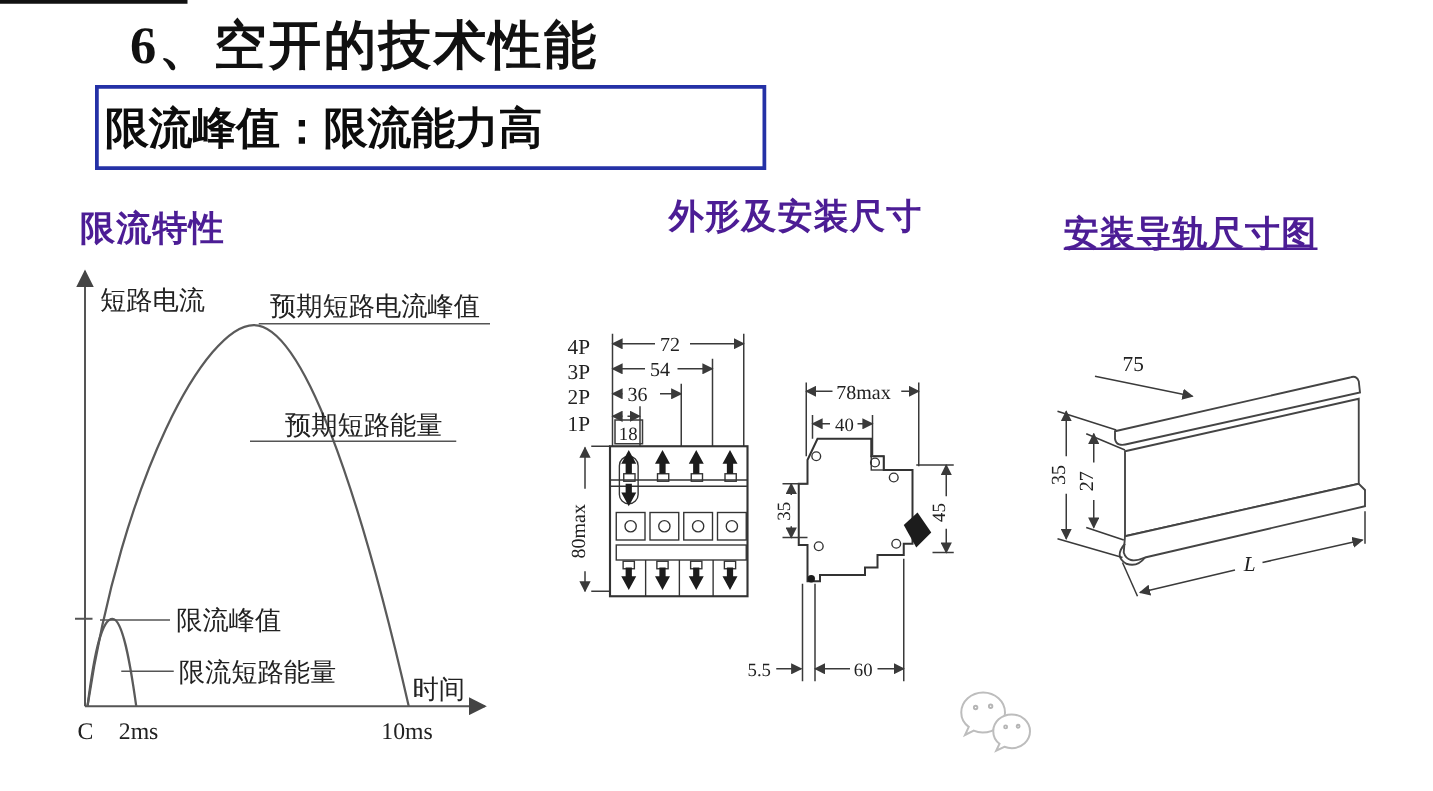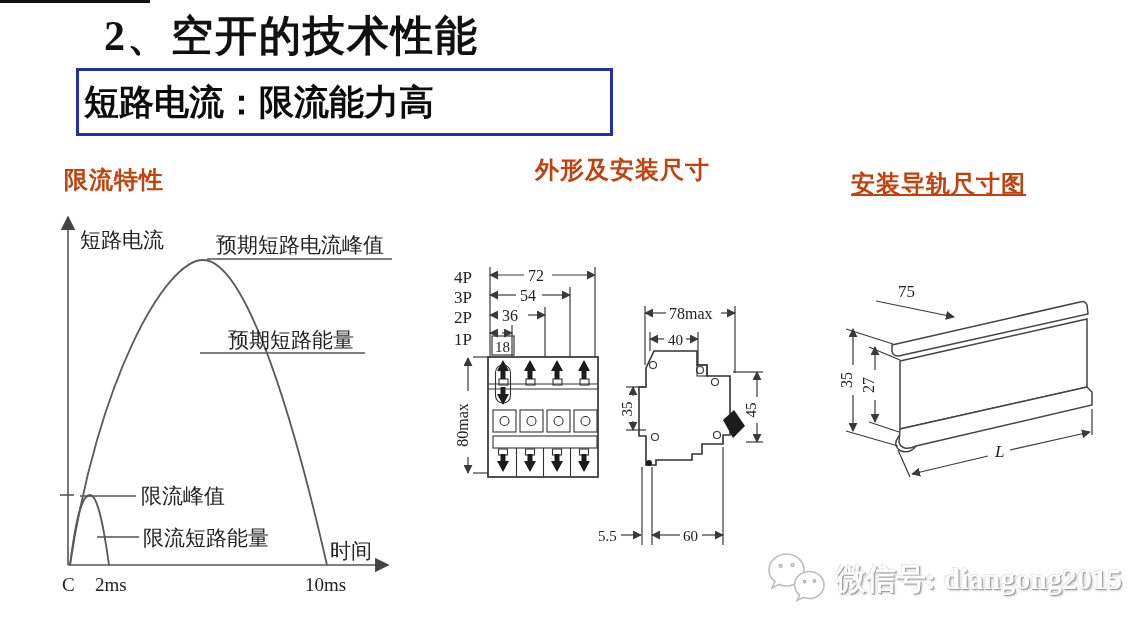--- a/index.html
+++ b/index.html
@@ -12,21 +12,21 @@
     position:absolute;left:104px;top:8px;font-size:42px;font-weight:700;
     color:#111;letter-spacing:2px;white-space:nowrap;
   }
   .highlight-box{
     position:absolute;left:76px;top:68px;width:531px;height:62px;
     border:3px solid #2431a6;display:flex;align-items:center;
   }
   .highlight-box span{font-size:35px;font-weight:600;color:#0c0c0c;padding-left:5px;white-space:nowrap;}
   .fig-caption{
     position:absolute;font-family:"Liberation Sans", sans-serif;
-    font-size:24px;font-weight:700;color:#c2410c;letter-spacing:1px;white-space:nowrap;
+    font-size:28px;font-weight:700;color:#4c1d95;letter-spacing:1px;white-space:nowrap;
   }
   #cap1{left:64px;top:164px;}
   #cap2{left:535px;top:154px;}
   #cap3{left:851px;top:168px;text-decoration:underline;}
   svg text{fill:#222;}
   .fig{position:absolute;}
   #fig-curve{left:40px;top:195px;}
   #fig-dims{left:440px;top:195px;}
   #fig-rail{left:840px;top:195px;}
   .watermark{
@@ -35,24 +35,24 @@
   .watermark .wm-text{
     font-size:30px;font-weight:600;color:#fdfdfd;white-space:nowrap;
     text-shadow:1px 1px 0 #9e9e9e, 2px 2px 2px #cfcfcf, -1px -1px 0 #e8e8e8;
   }
 </style>
 </head>
 <body>
 
 <div class="topline"></div>
 
-<div class="slide-title">2、空开的技术性能</div>
+<div class="slide-title">6、空开的技术性能</div>
 
 <div class="highlight-box">
-  <span>短路电流：限流能力高</span>
+  <span>限流峰值：限流能力高</span>
 </div>
 
 <div id="cap1" class="fig-caption">限流特性</div>
 <div id="cap2" class="fig-caption">外形及安装尺寸</div>
 <div id="cap3" class="fig-caption">安装导轨尺寸图</div>
 
 <svg id="fig-curve" class="fig" width="400" height="412" viewBox="0 0 400 412" font-family="Liberation Serif, serif">
   <defs>
     <marker id="ah1" viewBox="0 0 10 10" refX="9" refY="5" markerWidth="9" markerHeight="9" orient="auto-start-reverse">
       <path d="M0,0 L10,5 L0,10 Z" fill="#444"></path>
@@ -271,14 +271,13 @@
       <path d="M38,20 C38,29 30,36 20,36 C17,36 15,35.4 13,34.5 L6,38 L9,31.5 C5,28.6 3,24.6 3,20 C3,11 11,4 20.5,4 C30,4 38,11 38,20 Z"></path>
       <path d="M58,35 C58,42.5 51.5,48.5 43.5,48.5 C41.3,48.5 39.3,48.1 37.5,47.4 L31,50.5 L33.6,45 C30.4,42.6 28.6,39 28.6,35 C28.6,27.5 35.2,21.5 43.3,21.5 C51.4,21.5 58,27.5 58,35 Z"></path>
     </g>
     <g fill="none" stroke="#b5b5b5" stroke-width="1.5" stroke-linecap="round">
       <circle cx="14.5" cy="16" r="1.4"></circle>
       <circle cx="26.5" cy="15" r="1.4"></circle>
       <circle cx="38.5" cy="31.5" r="1.2"></circle>
       <circle cx="48.5" cy="31" r="1.2"></circle>
     </g>
   </svg>
-  <span class="wm-text">微信号: diangong2015</span>
 </div>
 
 </body></html>

